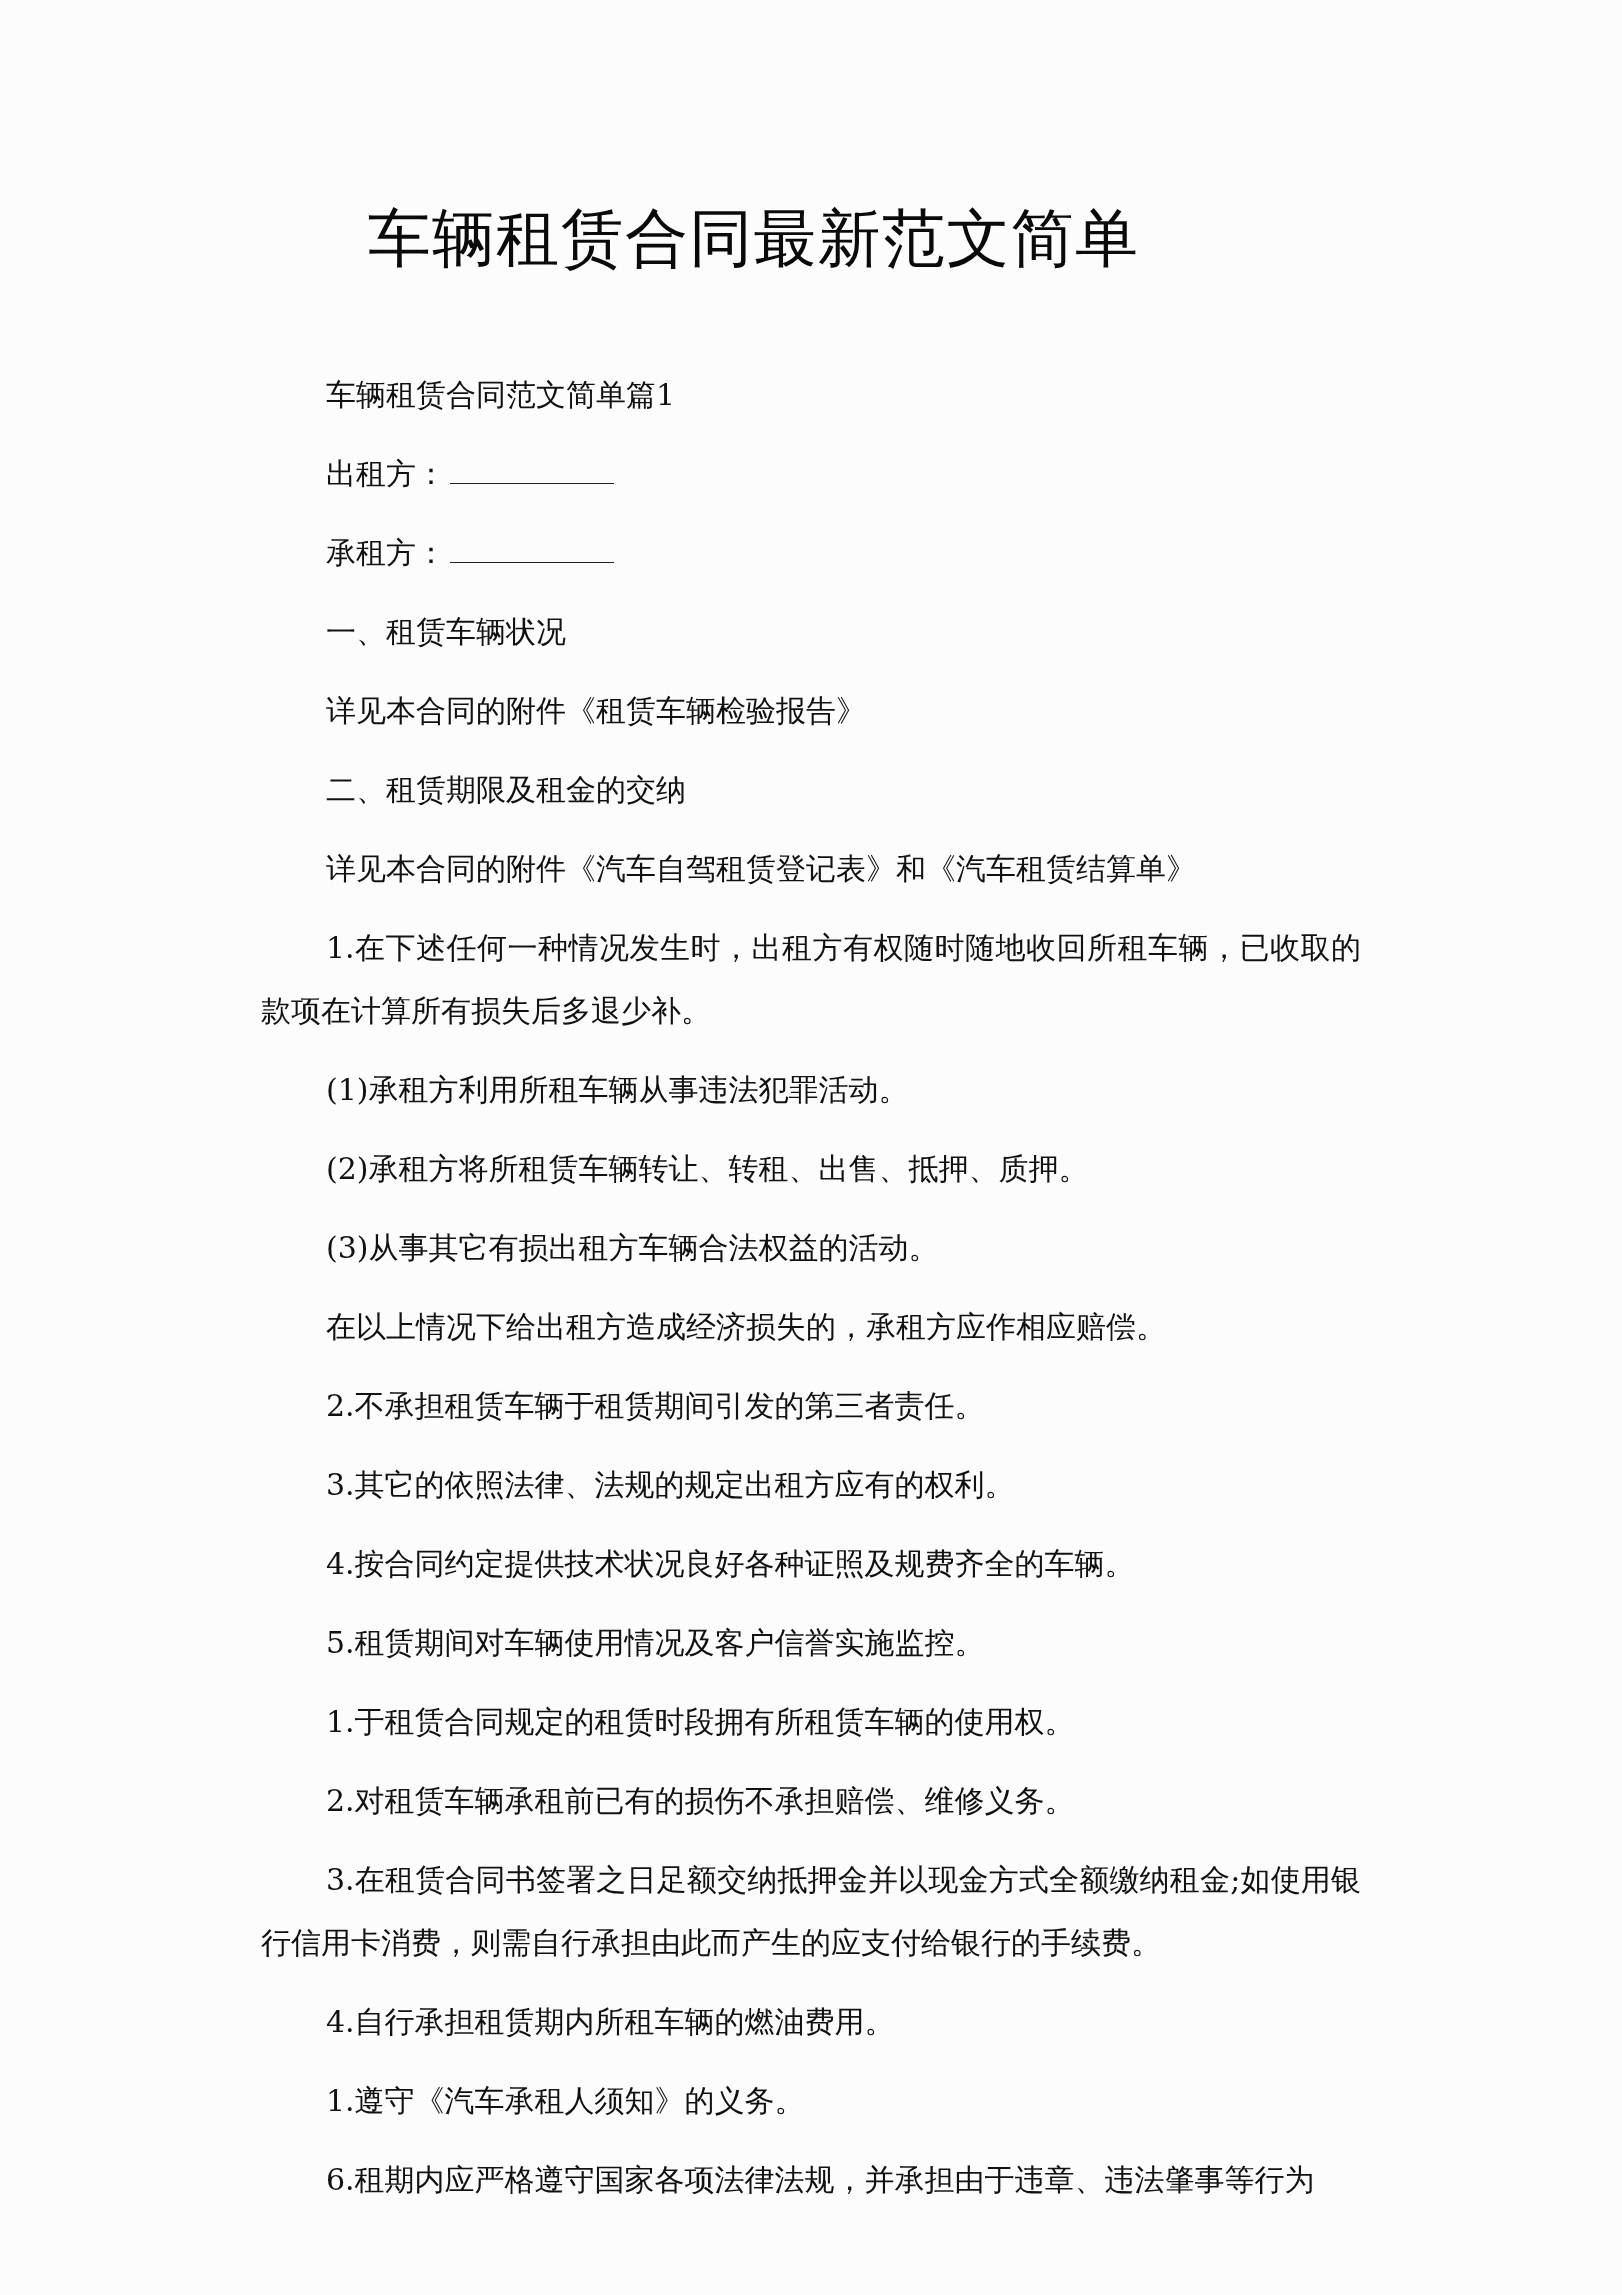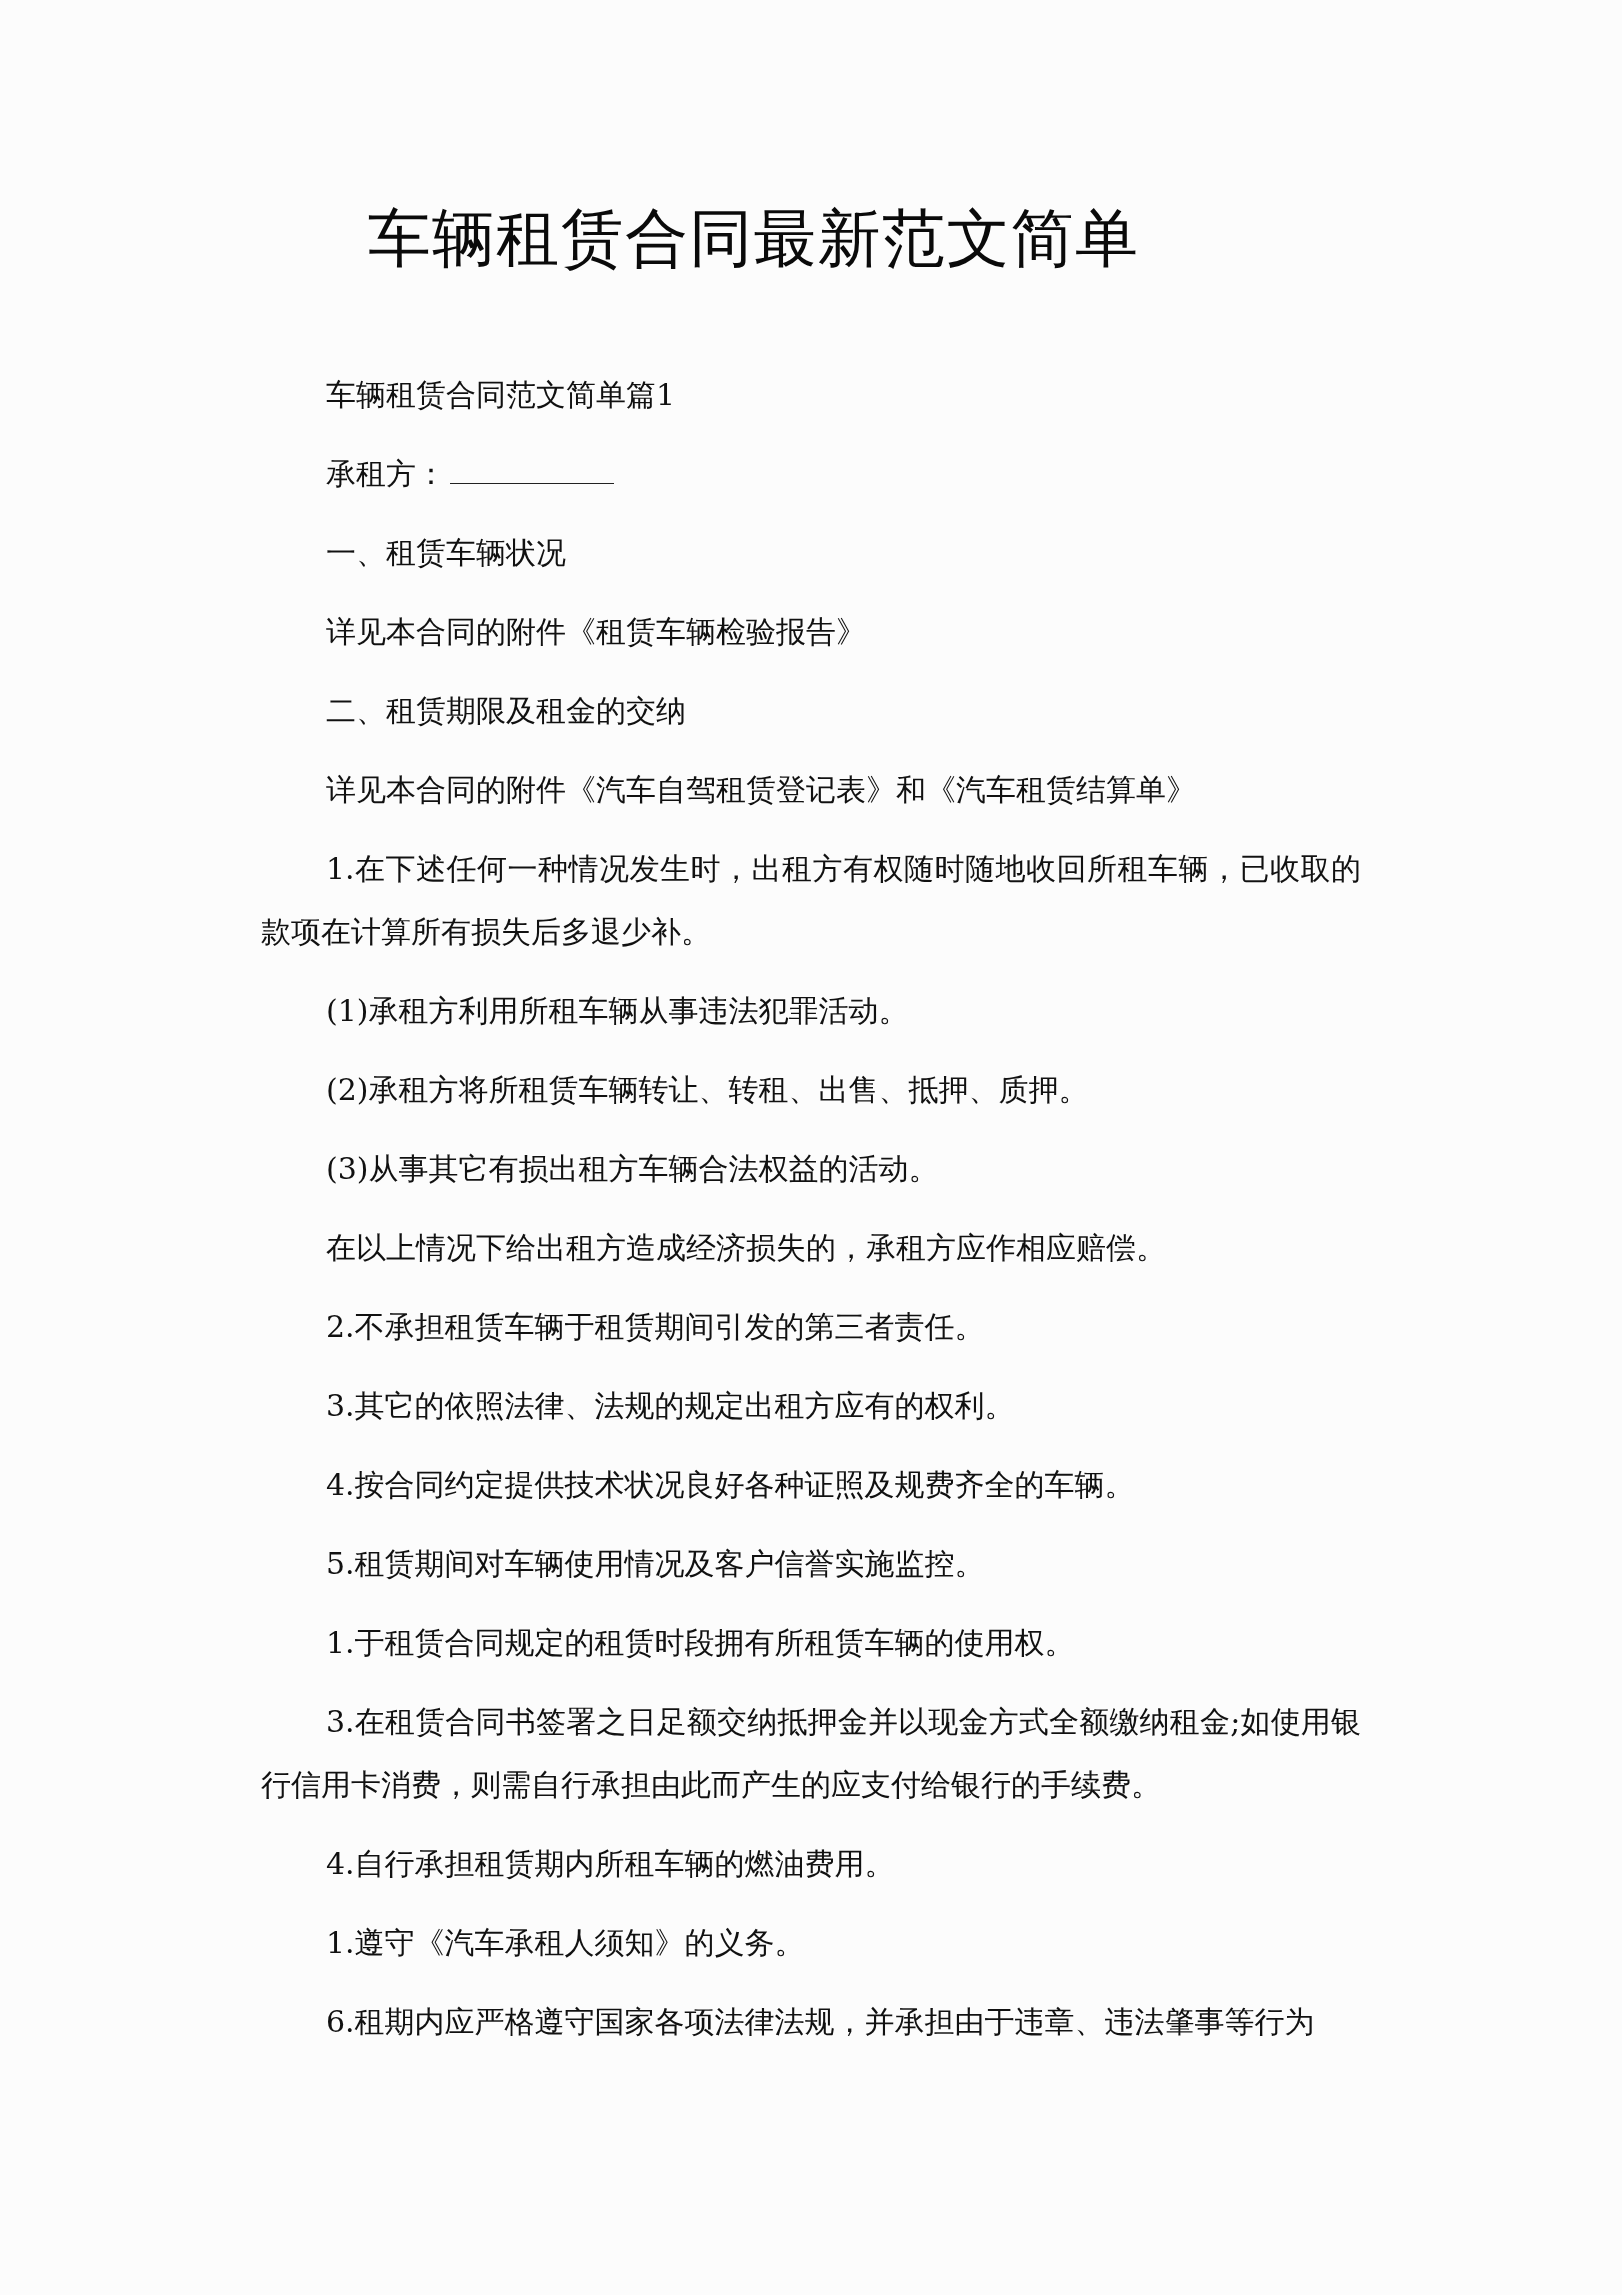--- a/index.html
+++ b/index.html
@@ -15,36 +15,38 @@
   </style>
 </head>
 <body>
 
 <div class="page">
   <h1 class="title">车辆租赁合同最新范文简单</h1>
 
   <div class="body">
     <p class="p">车辆租赁合同范文简单篇1</p>
 
+    <p class="p"><span>出租方：</span><span class="blank"></span></p>
 
     <p class="p"><span>承租方：</span><span class="blank"></span></p>
 
     <p class="p">一、租赁车辆状况</p>
     <p class="p">详见本合同的附件《租赁车辆检验报告》</p>
     <p class="p">二、租赁期限及租金的交纳</p>
     <p class="p">详见本合同的附件《汽车自驾租赁登记表》和《汽车租赁结算单》</p>
     <p class="p wrap">1.在下述任何一种情况发生时，出租方有权随时随地收回所租车辆，已收取的款项在计算所有损失后多退少补。</p>
     <p class="p">(1)承租方利用所租车辆从事违法犯罪活动。</p>
     <p class="p">(2)承租方将所租赁车辆转让、转租、出售、抵押、质押。</p>
     <p class="p">(3)从事其它有损出租方车辆合法权益的活动。</p>
     <p class="p">在以上情况下给出租方造成经济损失的，承租方应作相应赔偿。</p>
     <p class="p">2.不承担租赁车辆于租赁期间引发的第三者责任。</p>
     <p class="p">3.其它的依照法律、法规的规定出租方应有的权利。</p>
     <p class="p">4.按合同约定提供技术状况良好各种证照及规费齐全的车辆。</p>
     <p class="p">5.租赁期间对车辆使用情况及客户信誉实施监控。</p>
     <p class="p">1.于租赁合同规定的租赁时段拥有所租赁车辆的使用权。</p>
+    <p class="p">2.对租赁车辆承租前已有的损伤不承担赔偿、维修义务。</p>
     <p class="p wrap">3.在租赁合同书签署之日足额交纳抵押金并以现金方式全额缴纳租金;如使用银行信用卡消费，则需自行承担由此而产生的应支付给银行的手续费。</p>
     <p class="p">4.自行承担租赁期内所租车辆的燃油费用。</p>
     <p class="p">1.遵守《汽车承租人须知》的义务。</p>
     <p class="p">6.租期内应严格遵守国家各项法律法规，并承担由于违章、违法肇事等行为</p>
   </div>
 </div>
 
 
 </body></html>

